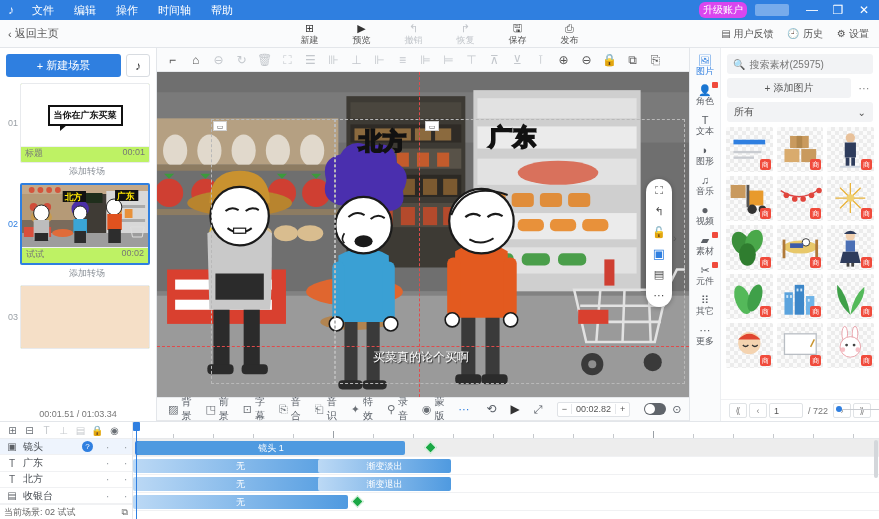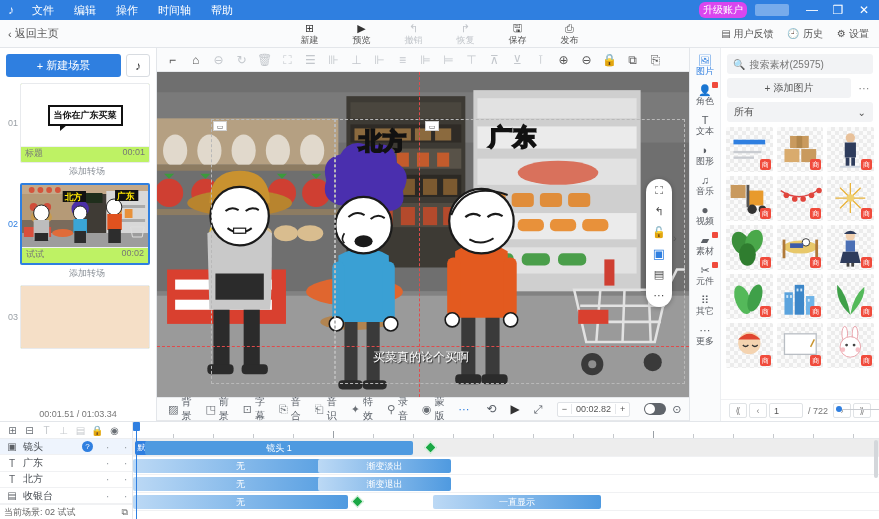--- a/index.html
+++ b/index.html
@@ -939,34 +939,33 @@
         <div class="tick" style="left:600px"></div>
           <div class="tick" style="left:640px"></div>
         <div class="tick" style="left:680px"></div>
           <div class="tick" style="left:720px"></div>
       </div>
 
       <div class="playhead" style="left:3px;"></div>
 
       <div class="trow cam">
         <div class="mo">默</div>
-        <div class="clip solid" style="left:12px; width:268px;">镜头 1</div>
+        <div class="clip solid" style="left:4px; width:268px;">镜头 1</div>
         <div class="keyd" style="left:293px; top:4px;"></div>
       </div>
       <div class="trow">
         <div class="clip" style="left:0px; width:215px;">无</div>
         <div class="keyd" style="left:220px; top:4px;"></div>
         <div class="clip" style="left:185px; width:133px;">渐变淡出</div>
       </div>
       <div class="trow">
         <div class="clip" style="left:0px; width:215px;">无</div>
         <div class="keyd" style="left:220px; top:4px;"></div>
         <div class="clip" style="left:185px; width:133px;">渐变退出</div>
       </div>
       <div class="trow">
         <div class="clip" style="left:0px; width:215px;">无</div>
         <div class="keyd" style="left:220px; top:4px;"></div>
-        <div class="clip" style="left:300px; width:168px;">一直显示</div>
       </div>
       <div class="vscroll"></div>
     </div>
   </div>
 </div>
 
 </body></html>

